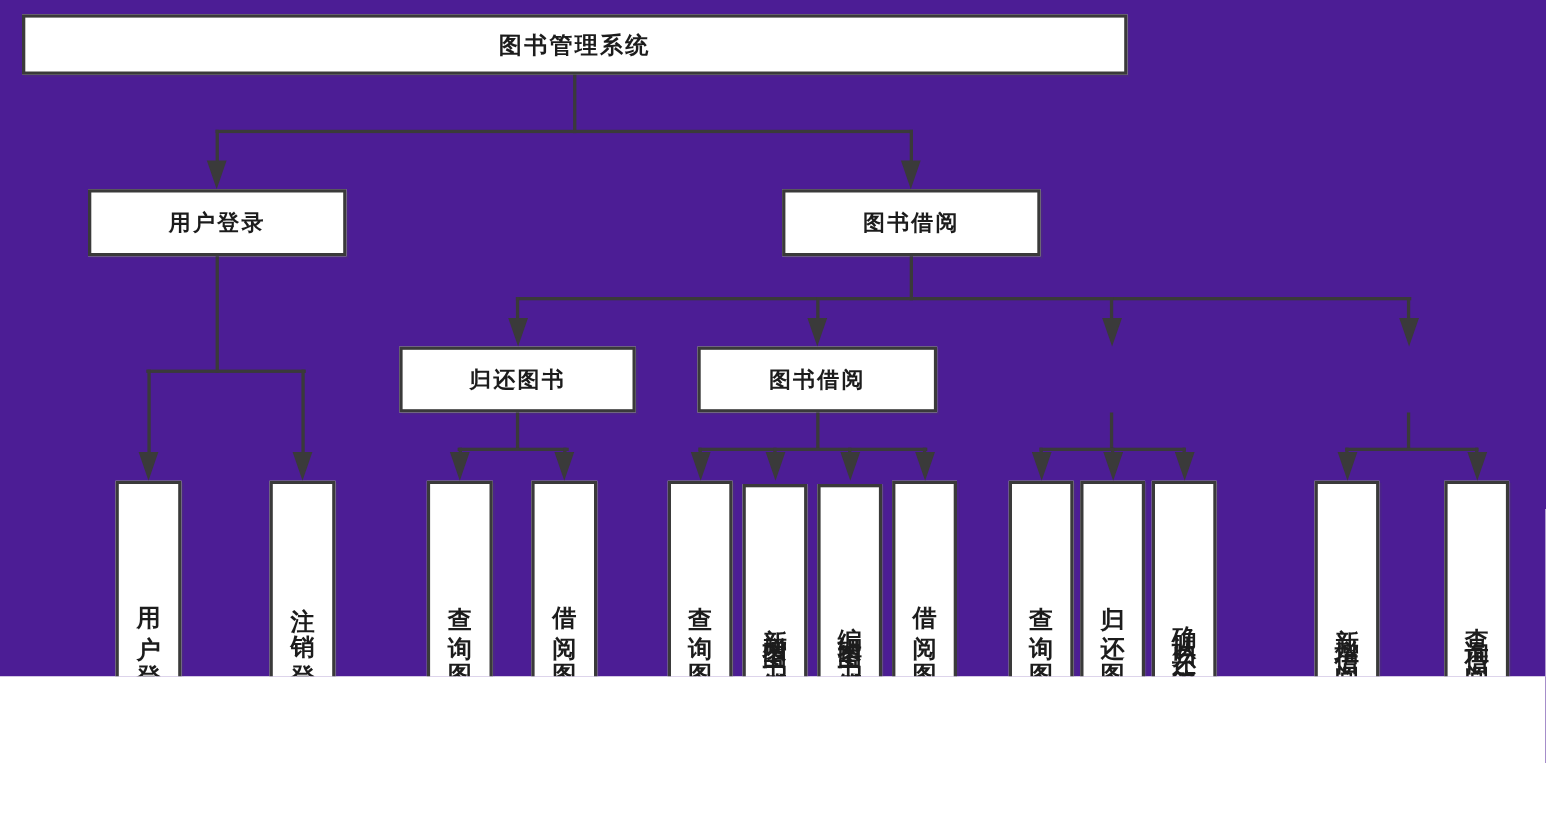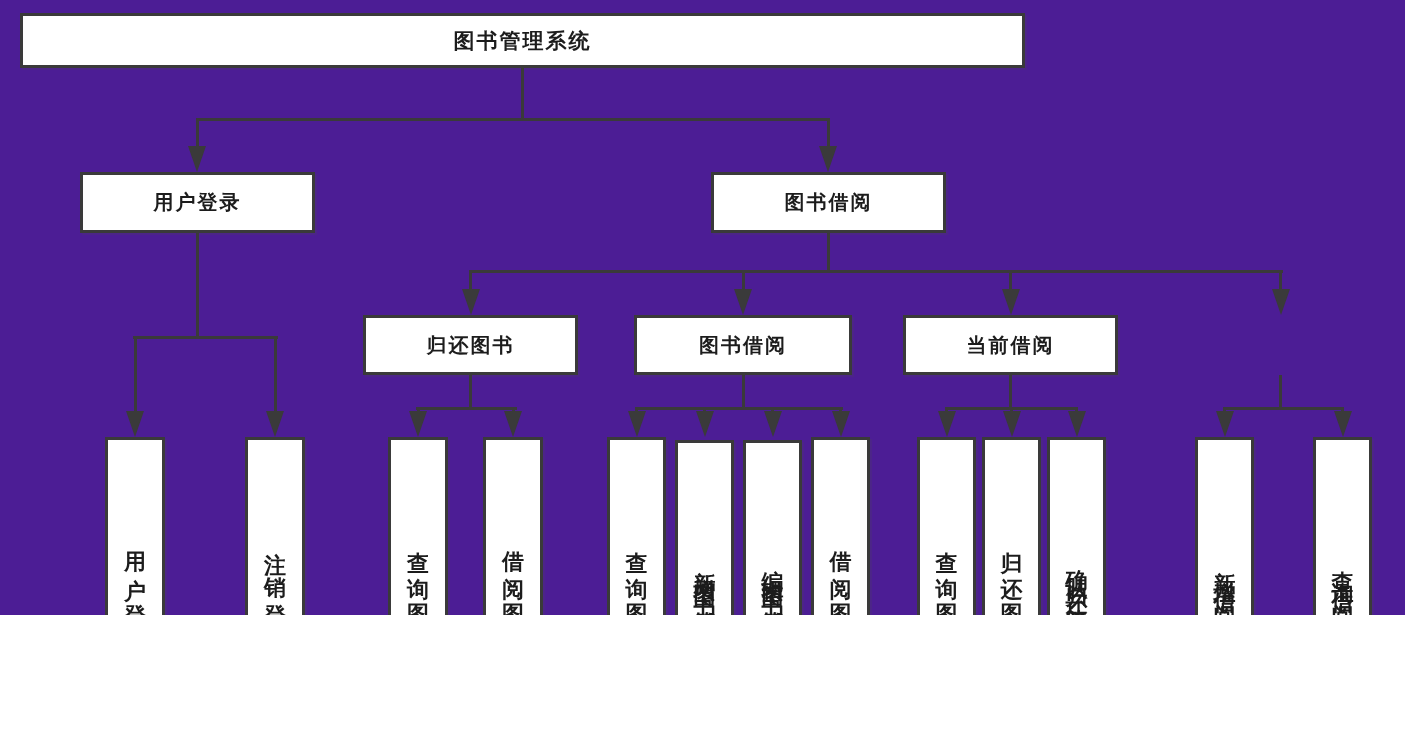--- a/index.html
+++ b/index.html
@@ -53,23 +53,20 @@
 
   <div class="node" style="left:711px;top:172px;width:235px;height:61px">
     <span class="lbl">图书借阅</span>
   </div>
 
   <div class="node" style="left:363px;top:315px;width:215px;height:60px">
     <span class="lbl">归还图书</span>
   </div>
   <div class="node" style="left:634px;top:315px;width:218px;height:60px">
     <span class="lbl">图书借阅</span>
-  </div>
-  <div class="node" style="left:903px;top:315px;width:215px;height:60px">
-    <span class="lbl">当前借阅</span>
   </div>
 
   <div class="node leaf v4" style="left:105px;top:437px;width:60px;height:298px">
     <span class="lbl">用户登录</span>
   </div>
   <div class="node leaf v4" style="left:245px;top:437px;width:60px;height:298px">
     <span class="lbl">注销登录</span>
   </div>
 
   <div class="node leaf v4" style="left:388px;top:437px;width:60px;height:298px">

